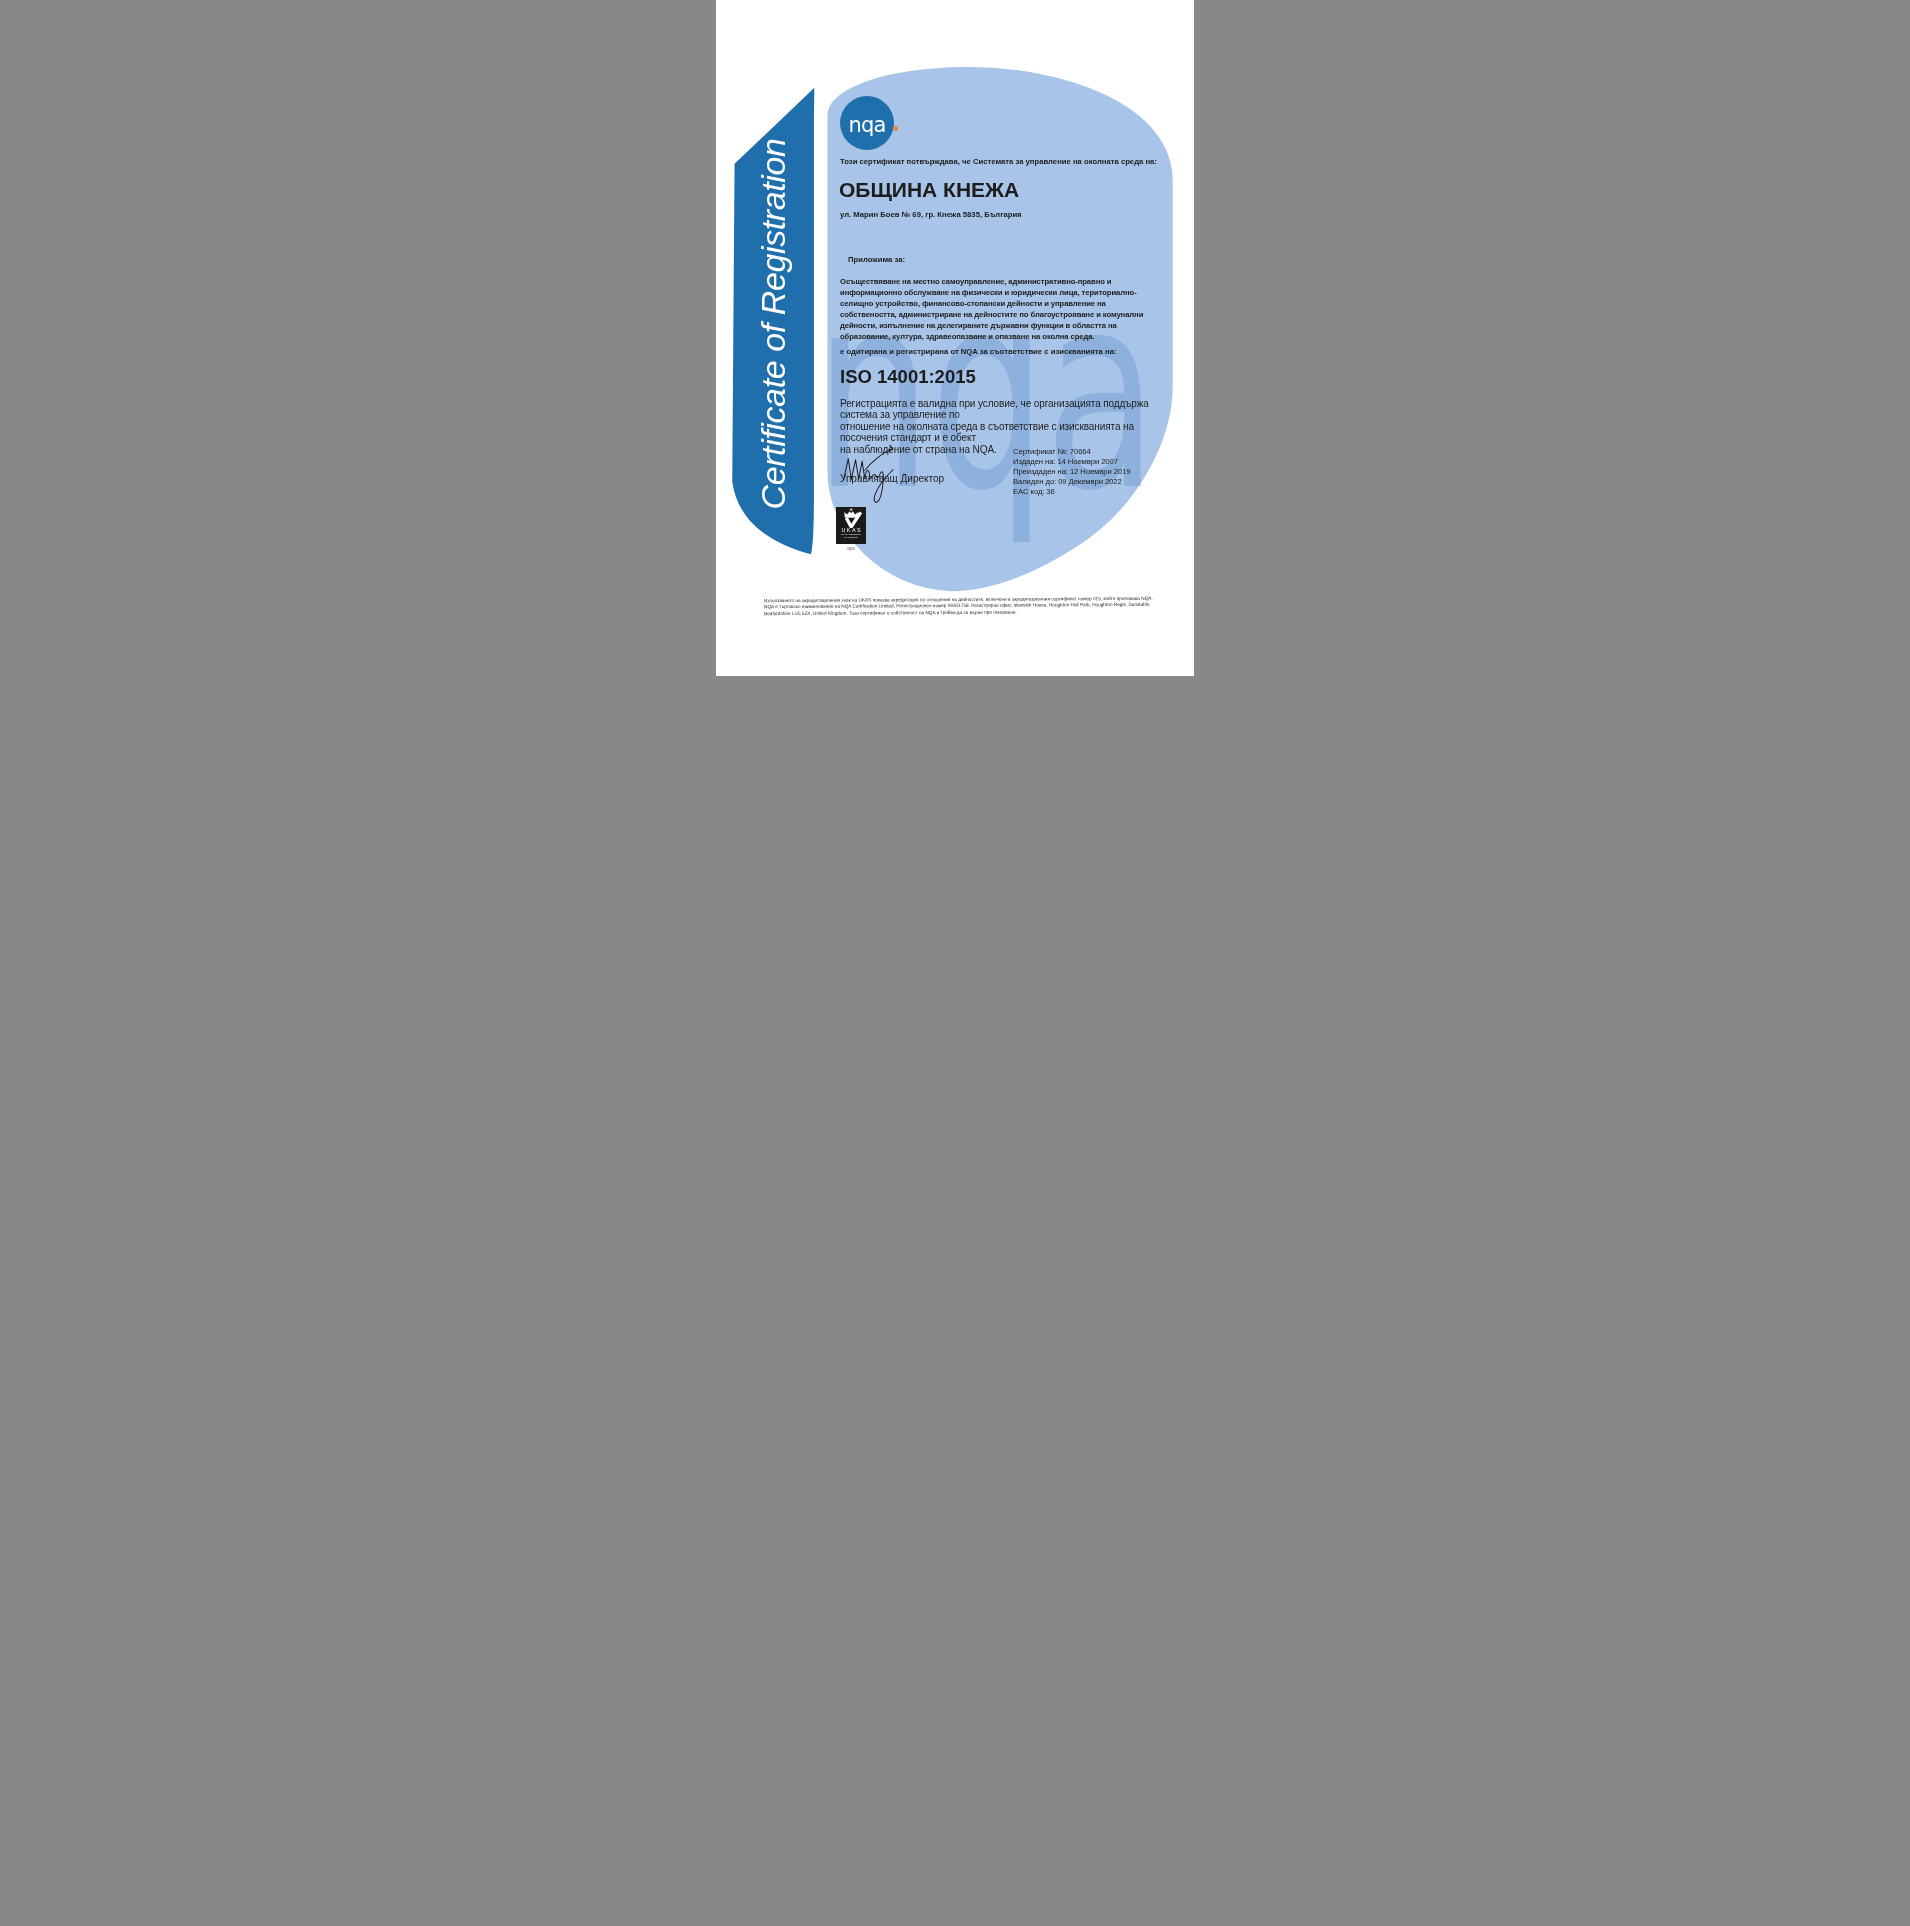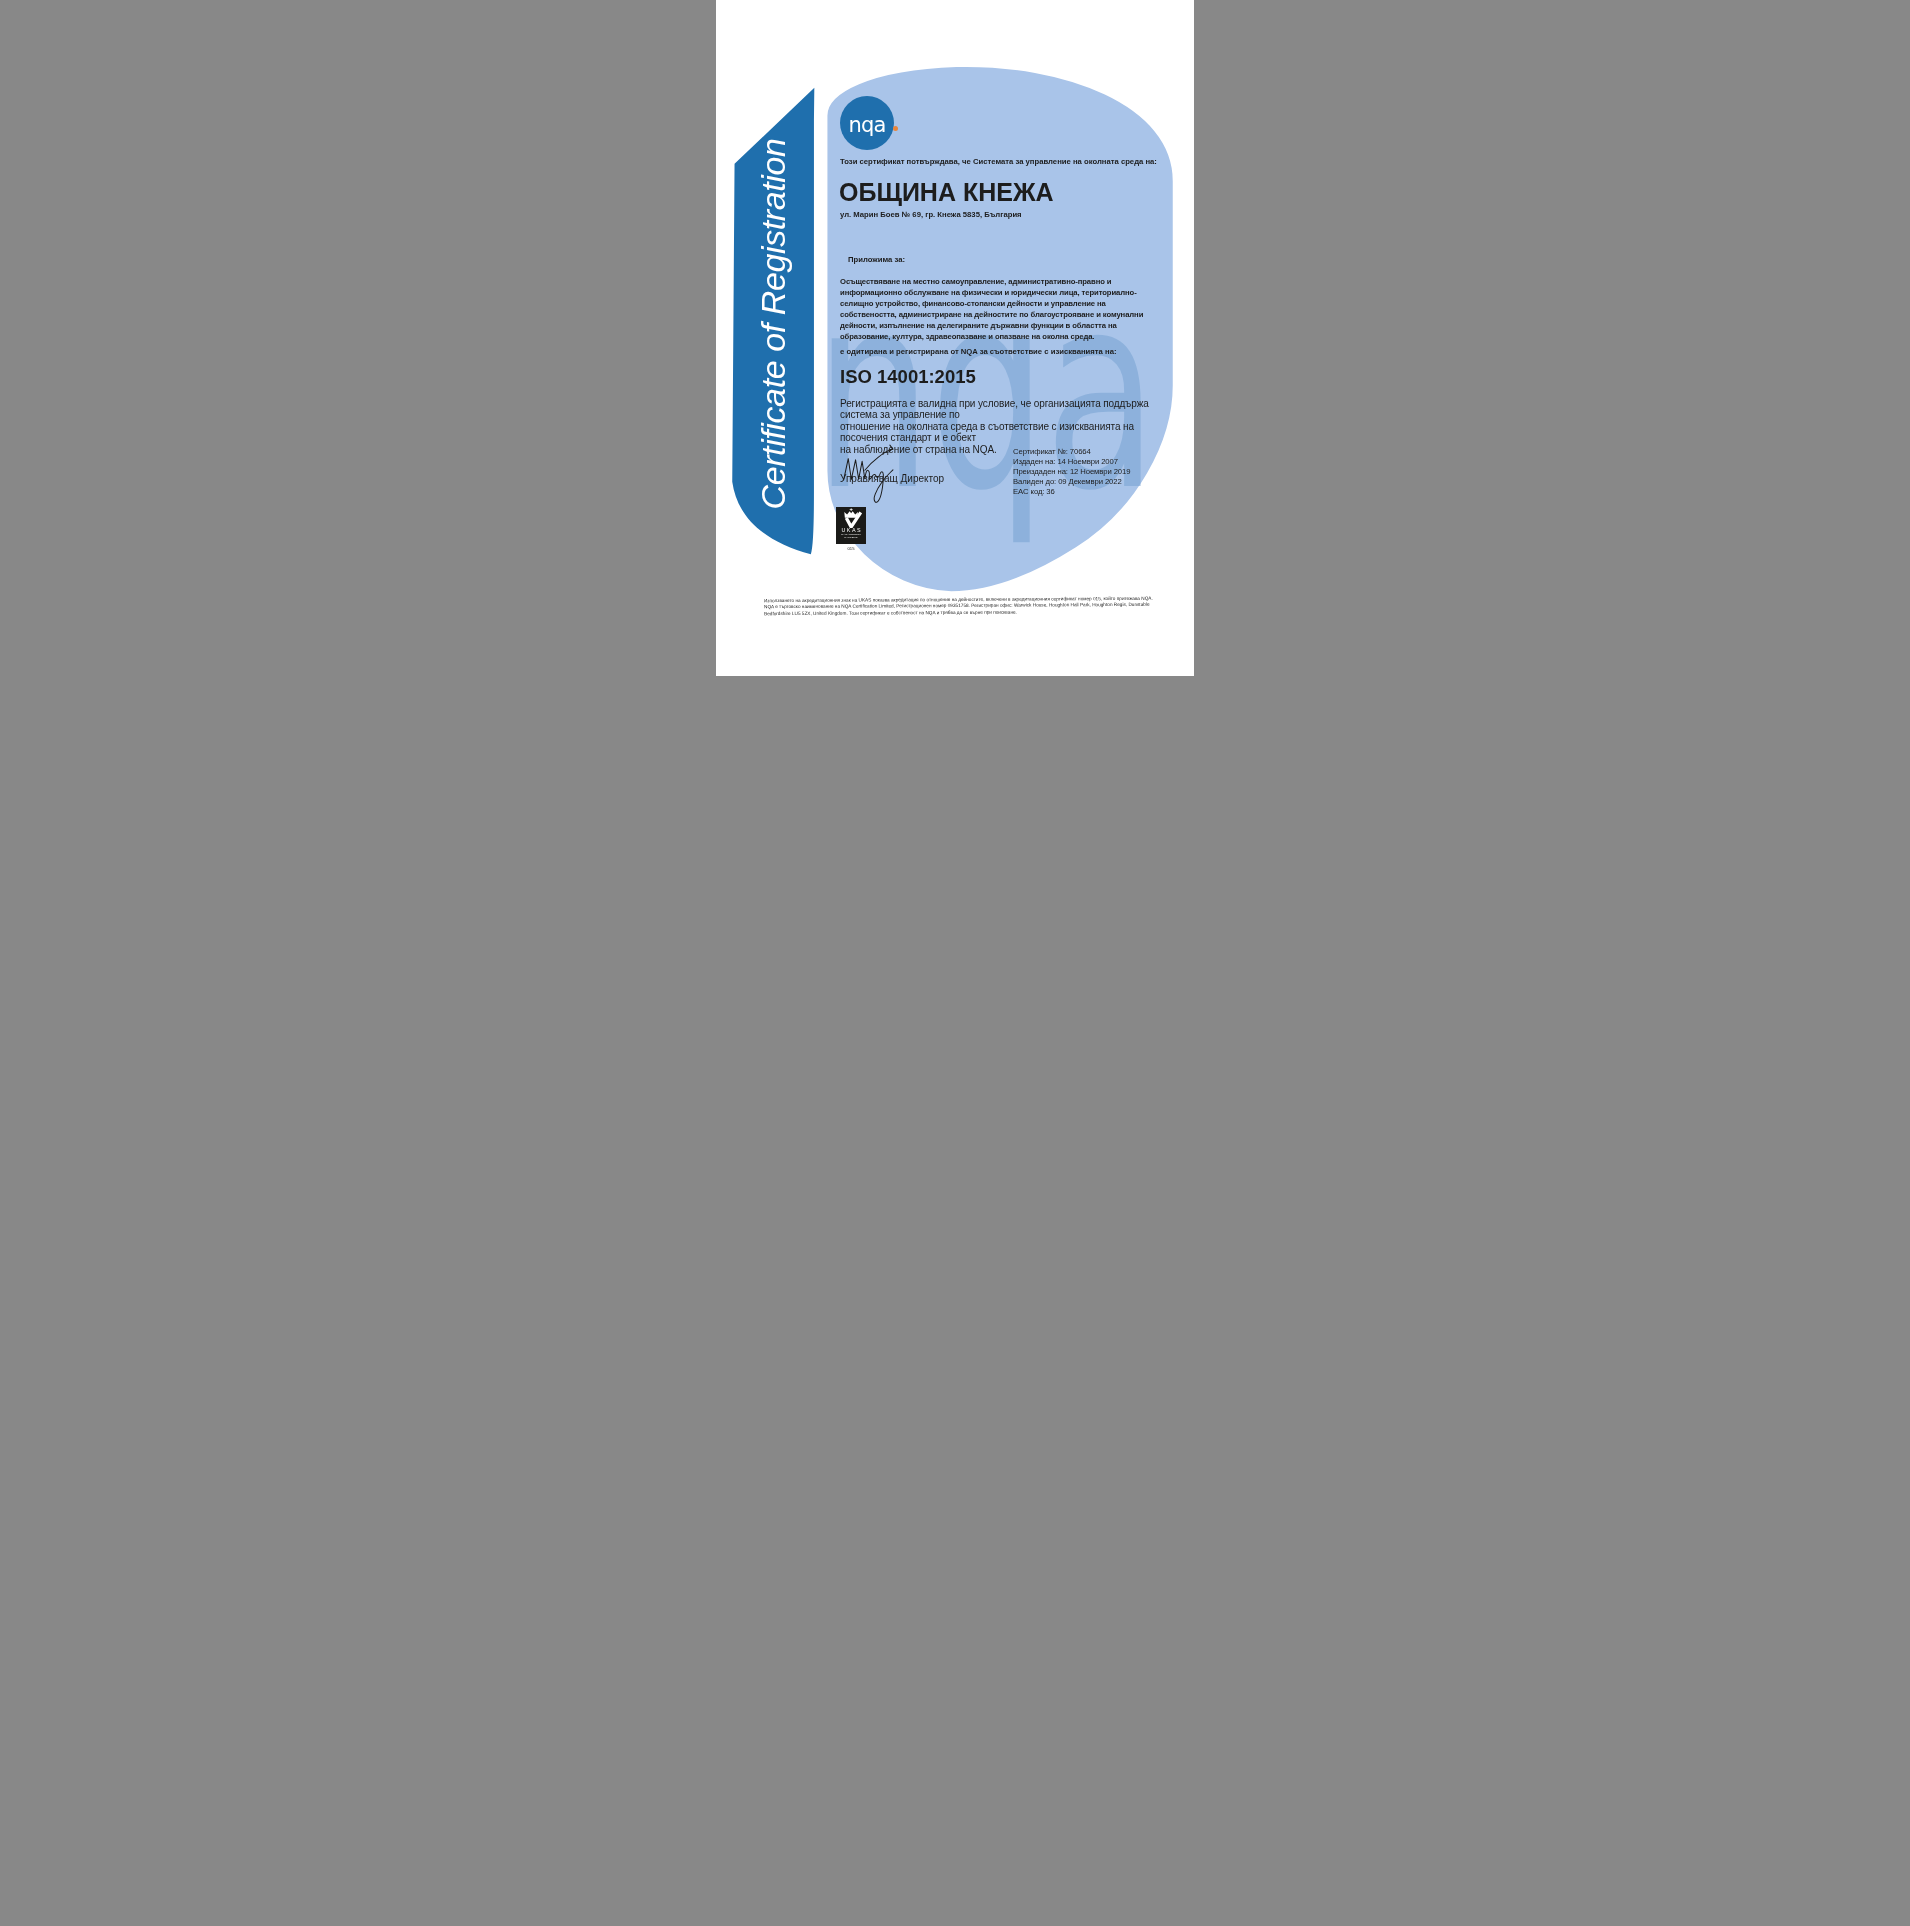--- a/index.html
+++ b/index.html
@@ -27,21 +27,21 @@
     position:absolute;left:124px;top:96px;width:54px;height:54px;border-radius:50%;
     background:#1f6fad;display:flex;align-items:center;justify-content:center;
   }
   #logo-text{
     font-family:"DejaVu Sans", sans-serif;font-size:21px;color:#fff;
     letter-spacing:-0.8px;margin-top:3.9px;
   }
   #logo-dot{position:absolute;left:177px;top:126px;width:5px;height:5px;border-radius:50%;background:#e8863c;}
   
   .tline{position:absolute;left:124px;font-size:7.7px;line-height:9.2px;font-weight:bold;}
-  #org-name{position:absolute;left:123px;top:178px;font-size:25px;font-weight:bold;letter-spacing:0px;}
+  #org-name{position:absolute;left:123px;top:178px;font-size:21px;font-weight:bold;letter-spacing:0px;}
   #scope{position:absolute;left:124px;top:276px;font-size:7.7px;font-weight:bold;line-height:11px;width:320px;letter-spacing:-0.1px;}
   #iso{position:absolute;left:124px;top:366px;font-size:18.5px;font-weight:bold;line-height:21px;}
   #validity{position:absolute;left:124px;top:398px;font-size:10px;line-height:11.4px;width:320px;letter-spacing:-0.1px;}
   #details{position:absolute;left:297px;top:447px;font-size:7.7px;line-height:10px;letter-spacing:-0.1px;}
   #director{position:absolute;left:124px;top:473px;font-size:10px;}
   
   #ukas-box{
     position:absolute;left:120px;top:507px;width:30px;height:37px;background:#1a1a18;
     display:flex;flex-direction:column;align-items:center;color:#fff;
   }

